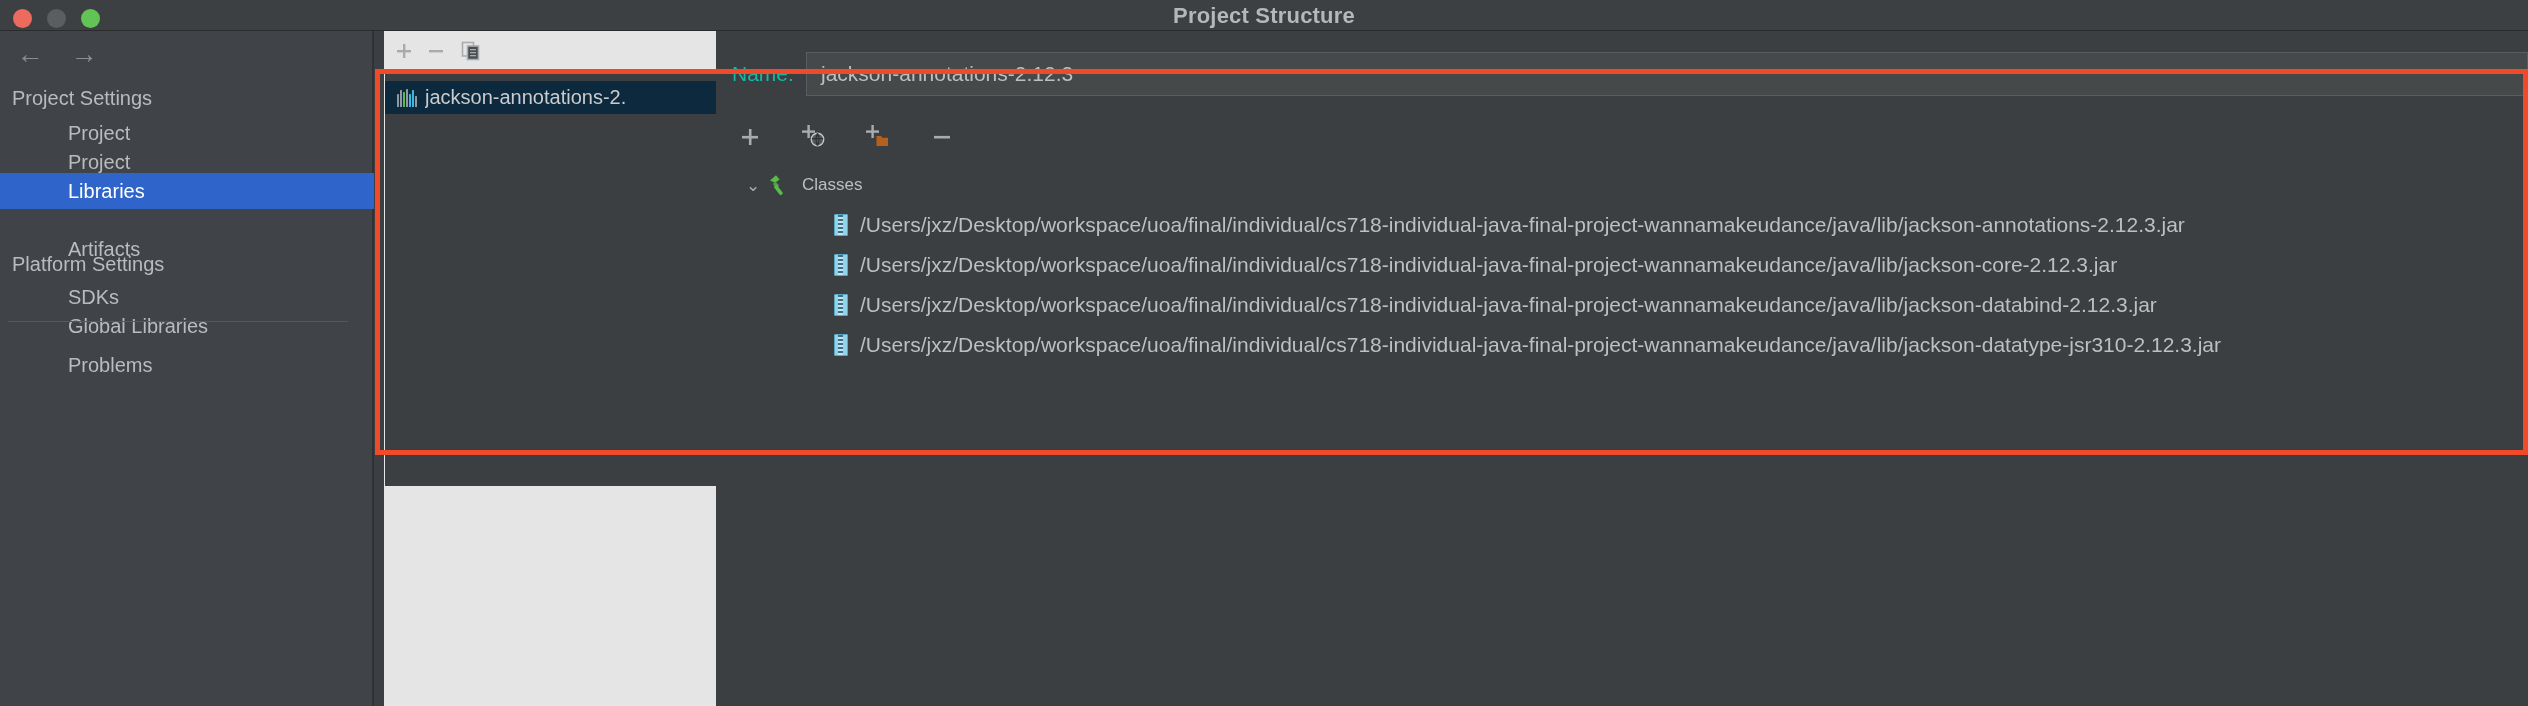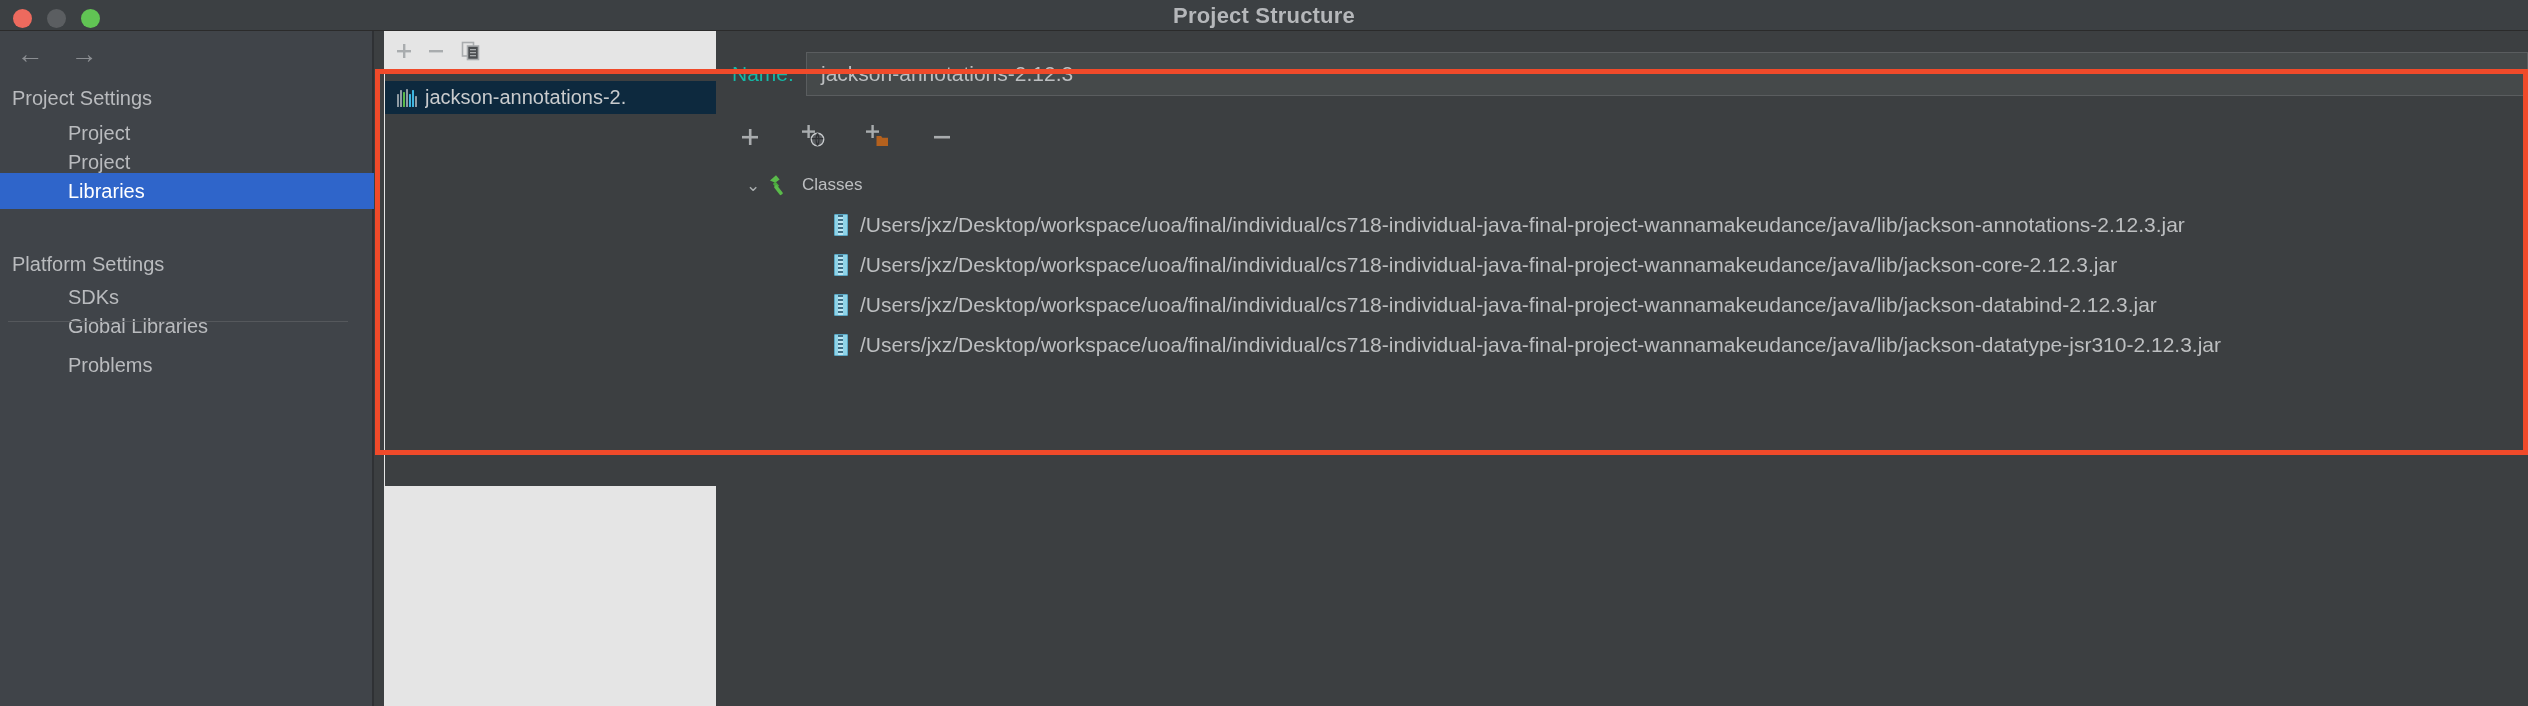--- a/index.html
+++ b/index.html
@@ -157,20 +157,23 @@
 
     <div class="nav-item" style="top:84px">
       <span>Project</span>
     </div>
     <div class="nav-item" style="top:113px">
       <span>Project</span>
     </div>
     <div class="nav-item selected" style="top:142px">
       <span>Libraries</span>
     </div>
+    <div class="nav-item" style="top:200px">
+      <span>Artifacts</span>
+    </div>
 
     <div class="nav-group-title" style="top:222px">Platform Settings</div>
 
     <div class="nav-item" style="top:248px">
       <span>SDKs</span>
     </div>
     <div class="nav-item" style="top:277px">
       <span>Global Libraries</span>
     </div>
 

